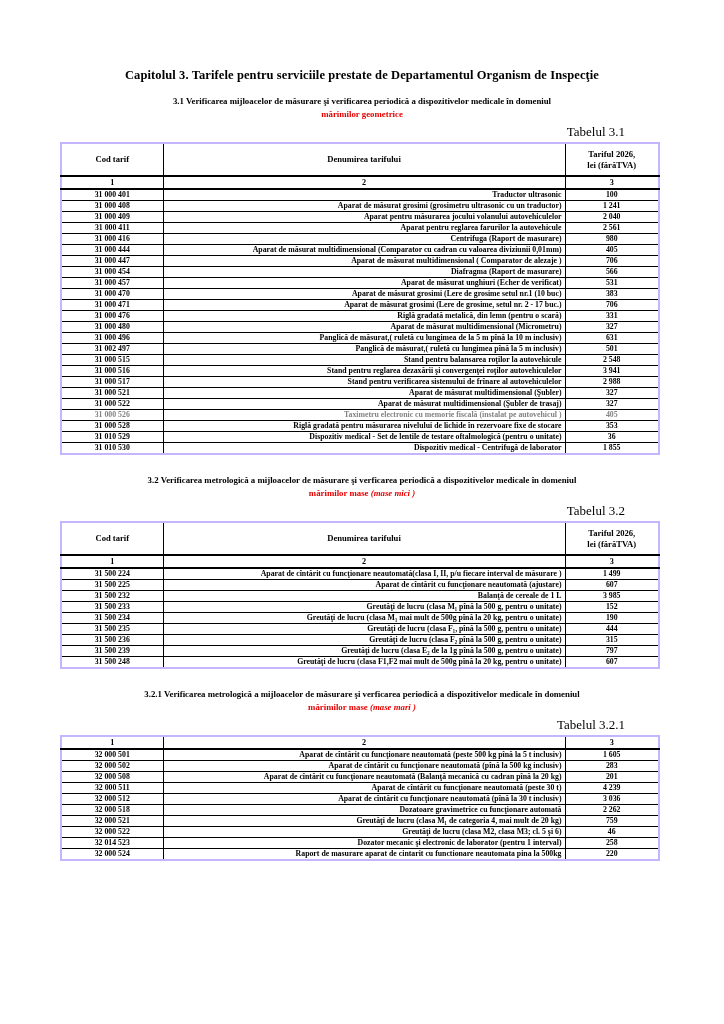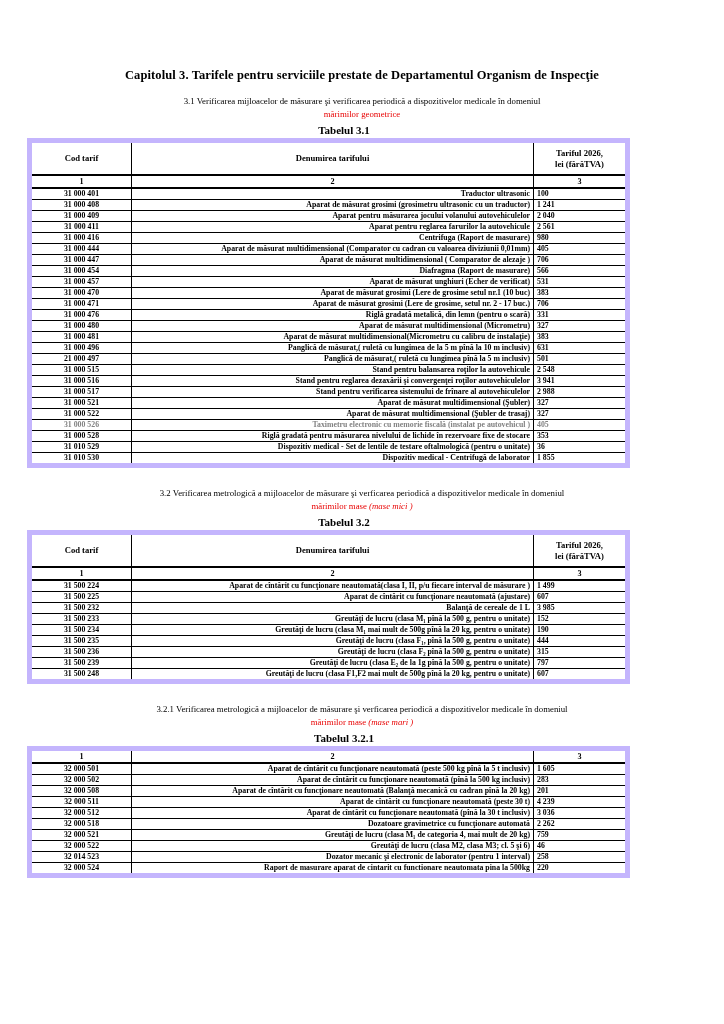--- a/index.html
+++ b/index.html
@@ -9,50 +9,50 @@
     -webkit-font-smoothing:antialiased;
   }
   .doc{padding-top:68px;}
   .title{
     font-size:12.5px;font-weight:bold;text-align:center;margin:0 30px 12px 30px;
     letter-spacing:.1px;
   }
   .section{margin-top:0;}
   .section + .section{margin-top:19px;}
   .sec-head{
-    font-size:8.8px;font-weight:normal;text-align:center;line-height:13px;margin:0 40px;
+    font-size:8.8px;font-weight:bold;text-align:center;line-height:13px;margin:0 40px;
   }
   .sec-head-red{color:#e80000;}
   .sec-head-red i{font-style:italic;}
   .tbl-label{
     width:598px;margin:3px 0 2px 63px;box-sizing:border-box;
-    text-align:center;padding-right:36px;font-size:11px;font-weight:bold;
+    text-align:right;padding-right:36px;font-size:13px;font-weight:normal;
   }
   table{
-    width:598px;margin-left:27px;border-collapse:collapse;table-layout:fixed;
-    border:5px solid #c4b5fd;
+    width:598px;margin-left:60px;border-collapse:collapse;table-layout:fixed;
+    border:2px solid #c4b5fd;
   }
   col.c-code{width:102px;} col.c-name{width:402px;} col.c-tariff{width:94px;}
   th,td{
     border:1px solid #000;padding:0 3px;overflow:hidden;white-space:nowrap;
     font-size:7.8px;line-height:1.2;
   }
   thead th{
     font-size:8.6px;font-weight:bold;height:31px;text-align:center;
     border-bottom:2px solid #000;vertical-align:middle;
   }
   th.pre{white-space:pre-line;line-height:1.25;}
   tr.numrow td{
     height:11px;text-align:center;font-weight:bold;font-size:8.2px;
     border-bottom:2px solid #000;
   }
   tbody tr.datarow td{height:10px;font-weight:bold;vertical-align:middle;}
   td.code{text-align:center;}
   td.name{text-align:right;}
-  td.tariff{text-align:left;}
+  td.tariff{text-align:center;}
   tr.muted td{color:#828282;font-weight:normal;}
 </style>
 </head>
 <body>
 
 <div class="doc">
   <h1 class="title">Capitolul 3.  Tarifele pentru serviciile prestate de Departamentul Organism de Inspecţie</h1>
   <div>
   <div class="section">
     <p class="sec-head">3.1 Verificarea mijloacelor de măsurare şi verificarea periodică a dispozitivelor medicale în domeniul</p>
@@ -149,34 +149,29 @@
     <td class="name">Riglă gradată metalică, din lemn (pentru o scară)</td>
     <td class="tariff">331</td>
   </tr>
 
   <tr class="datarow">
     <td class="code">31 000 480</td>
     <td class="name">Aparat de măsurat multidimensional (Micrometru)</td>
     <td class="tariff">327</td>
   </tr>
 
-  <tr class="datarow">
-    <td class="code">31 000 481</td>
-    <td class="name">Aparat de măsurat multidimensional(Micrometru cu calibru de instalaţie)</td>
-    <td class="tariff">383</td>
-  </tr>
 
   <tr class="datarow">
     <td class="code">31 000 496</td>
     <td class="name">Panglică de măsurat,( ruletă cu lungimea de la 5 m pînă la 10 m inclusiv)</td>
     <td class="tariff">631</td>
   </tr>
 
   <tr class="datarow">
-    <td class="code">21 000 497</td>
+    <td class="code">31 002 497</td>
     <td class="name">Panglică de măsurat,( ruletă cu lungimea pînă la 5 m inclusiv)</td>
     <td class="tariff">501</td>
   </tr>
 
   <tr class="datarow">
     <td class="code">31 000 515</td>
     <td class="name">Stand pentru balansarea roţilor la  autovehicule</td>
     <td class="tariff">2 548</td>
   </tr>
 

